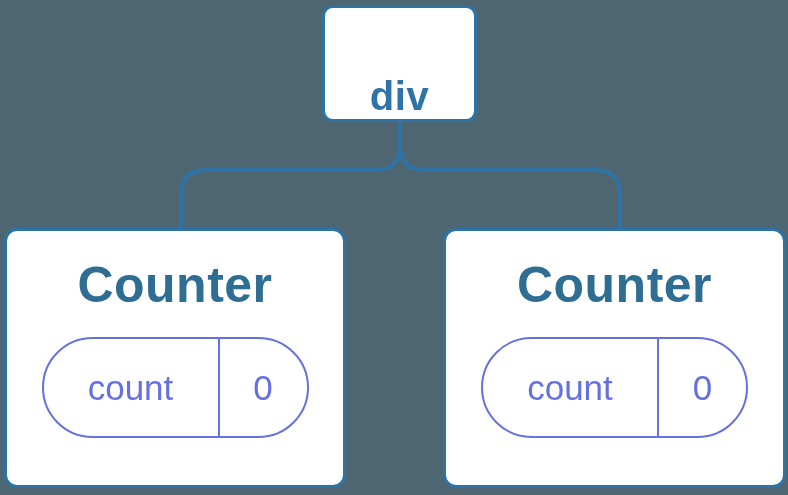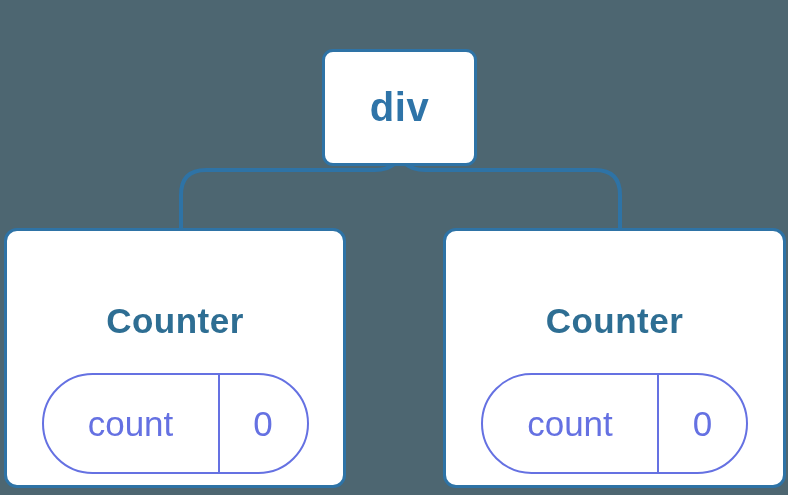--- a/index.html
+++ b/index.html
@@ -25,23 +25,22 @@
   .node {
     position: absolute;
     background: var(--node-background);
     border: 3px solid var(--node-border);
   }
   .root-node {
     left: 322px; top: 5px;
     width: 155px; height: 117px;
     border-radius: 11px;
     display: flex;
-    align-items: center;
+    align-items: flex-end;
     justify-content: center;
-    margin-top: 44px;
   }
   .root-label {
     color: var(--root-label);
     font-size: 40px;
     font-weight: 600;
     letter-spacing: 0.5px;
   }
   .connector {
     position: absolute;
     left: 0; top: 0;
@@ -53,23 +52,23 @@
     top: 228px;
     height: 260px;
     border-radius: 13px;
     display: flex;
     flex-direction: column;
     align-items: center;
   }
   .component-node.left  { left: 4px;   width: 342px; }
   .component-node.right { left: 443px; width: 343px; }
   .component-title {
-    margin-top: 66px;
+    margin-top: 30px;
     color: var(--component-title);
-    font-size: 35px;
+    font-size: 50px;
     font-weight: 600;
     line-height: 48px;
     letter-spacing: 0.5px;
   }
   .state-pill {
     margin-top: 28px;
     width: 267px;
     height: 101px;
     border: 2px solid var(--state-pill);
     border-radius: 51px;

